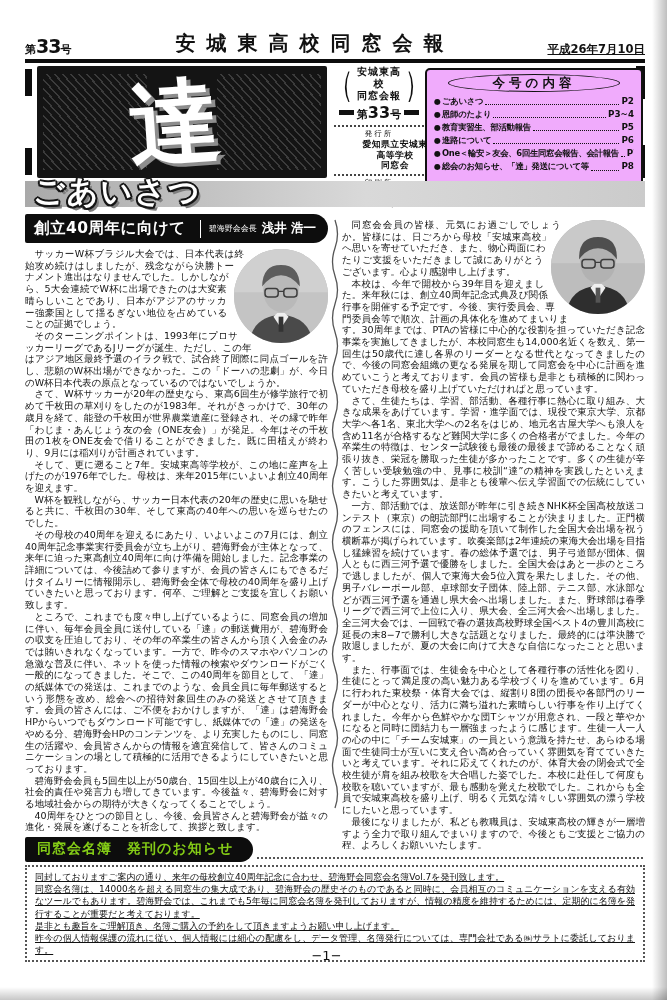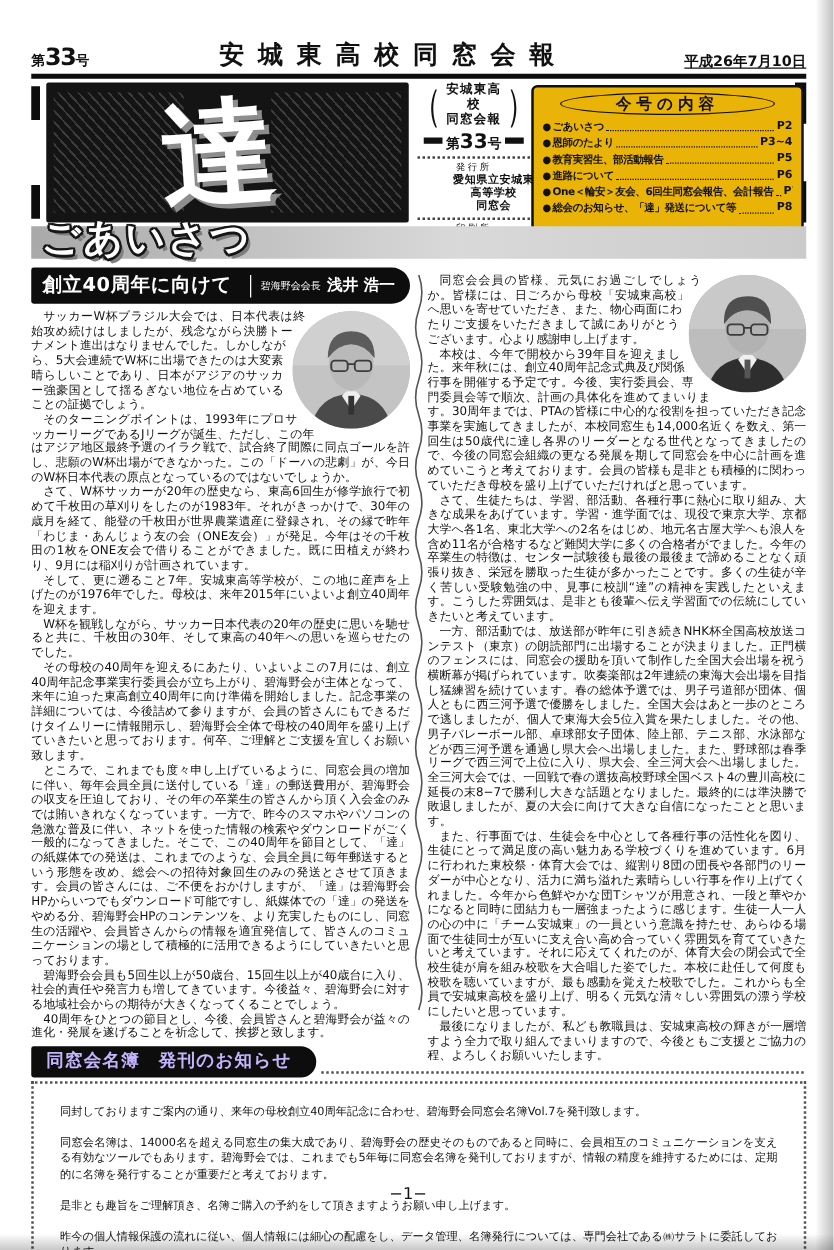--- a/index.html
+++ b/index.html
@@ -40,21 +40,21 @@
   .pub-title-lines { font-size:10px; font-weight:bold; line-height:12px; letter-spacing:1px; }
   .pub-issue { display:flex; align-items:center; justify-content:center; gap:3px; margin-top:1px; }
   .pub-issue .bar { width:15px; height:5px; background:#111; }
   .issue-text { font-weight:bold; font-size:11px; }
   .issue-text .num { font-size:16px; }
   .dotline { border-top:2px dotted #444; margin:3px 4px 2px; height:0; }
   .pub-small { font-size:7.5px; letter-spacing:2px; }
   .pub-name  { font-size:8.8px; font-weight:bold; line-height:10.5px; letter-spacing:0.5px;margin-left:32px; }
 
   .toc { position:absolute; left:400px; top:2px; width:218px; height:122px;
-         border:2.5px solid #111; border-radius:5px; background:#eab308; padding:3px 7px 16px; }
+         border:2.5px solid #111; border-radius:5px; background:#f0abfc; padding:3px 7px 16px; }
   .toc-title { border:1.5px solid #111; border-radius:50%; width:172px; margin:1px auto 3px;
                font-size:12.5px; font-weight:bold; text-align:center; letter-spacing:4px; line-height:16px; }
   .toc-row { display:flex; align-items:flex-end; font-weight:bold; line-height:13.1px; overflow:hidden; }
   .toc-bullet { font-size:8px; margin-right:1px; }
   .toc-label { font-size:8.4px; letter-spacing:-0.3px; white-space:nowrap; }
   .toc-dots { flex:1; border-bottom:1.4px dotted #111; margin:0 2px 3px; min-width:4px; }
   .toc-page { font-size:8.8px; white-space:nowrap; }
 
   
   .sec-bar { position:absolute; top:181px; left:25px; right:22px; height:26px;
@@ -78,25 +78,25 @@
   .author-name { font-size:12.5px; font-weight:bold; white-space:nowrap; }
   .art-body { margin-top:5px; font-size:9.5px; line-height:11.7px; }
   .photo { float:right; width:94px; height:94px; border-radius:50%; overflow:hidden;
            margin:1px 0 5px 8px; shape-outside:circle(50%); background:#c7c7c7; }
   .photo svg { display:block; width:100%; height:100%; }
   .paras p { margin:0; text-indent:1em; text-align:justify; }
 
   
   .notice { position:absolute; top:837px; left:25px; right:22px; }
   .notice-head { display:flex; align-items:flex-end; }
-  .notice-title { background:#0d0d0d; color:#c4b5fd; font-size:14px; font-weight:bold;
+  .notice-title { background:#0d0d0d; color:#84cc16; font-size:14px; font-weight:bold;
                   border-radius:2px 13px 13px 2px; padding:3px 20px 4px 12px; letter-spacing:1px; white-space:nowrap; }
   .notice-leader { flex:1; border-bottom:2px dotted #555; margin:0 2px 3px 4px; }
   .notice-box { margin-top:3px; border:2px dotted #555; padding:4px 8px; font-size:9px; line-height:12.2px; }
-  .notice-box p { margin:13px; text-align:justify; }
+  .notice-box p { margin:0; text-align:justify;text-decoration:underline; }
 
   
   .footer { position:absolute; top:948px; left:0; right:14px; text-align:center; font-size:13px; }
   .scan-right { position:absolute; top:0; right:0; width:15px; height:100%;
                 background:linear-gradient(to right, rgba(0,0,0,0), rgba(0,0,0,0.25)); }
   .scan-bottom { position:absolute; left:0; bottom:0; width:100%; height:13px;
                  background:linear-gradient(to bottom, rgba(0,0,0,0), rgba(0,0,0,0.22)); }
 </style>
 </head>
 <body>

